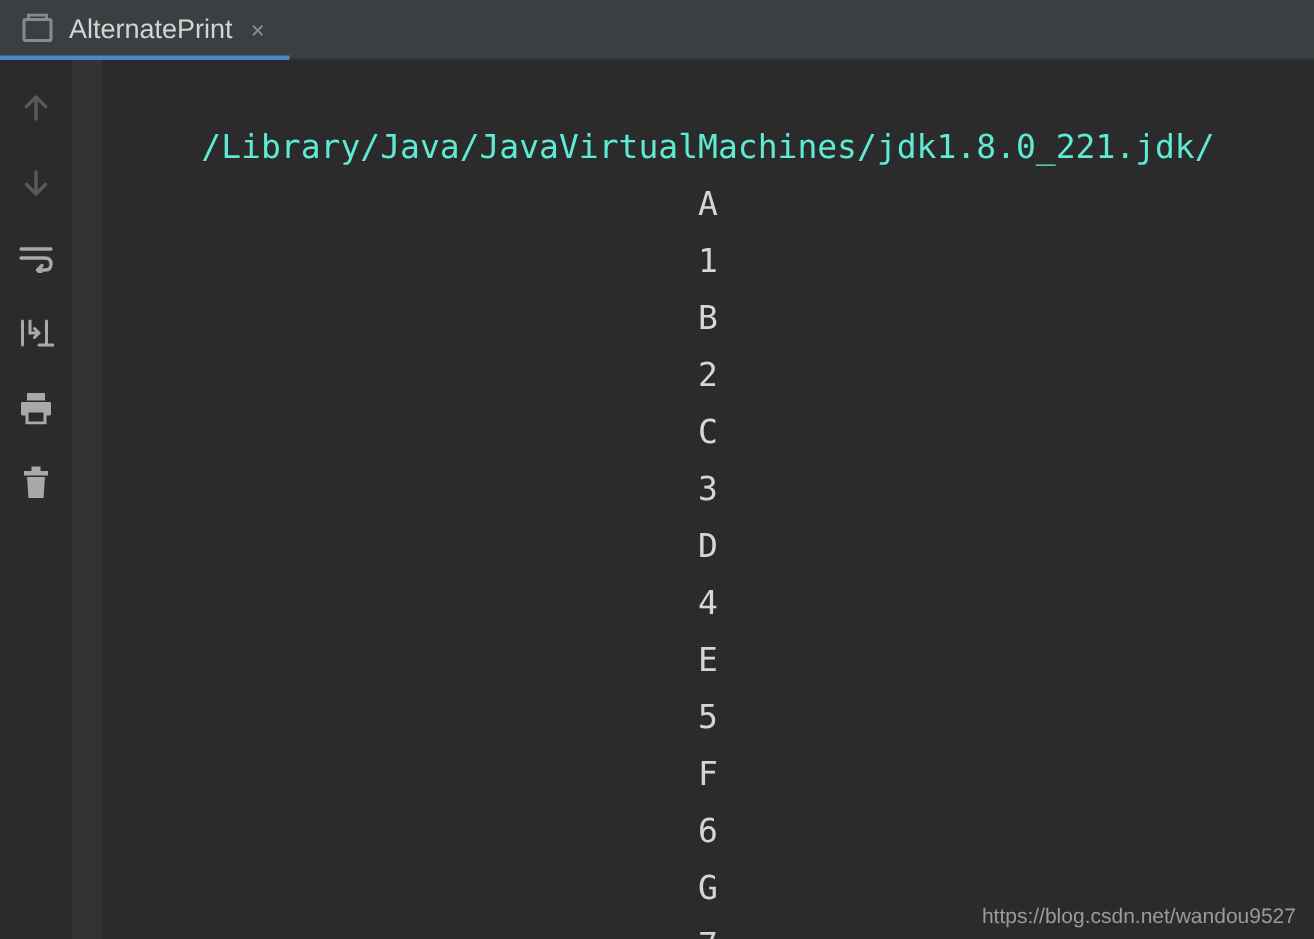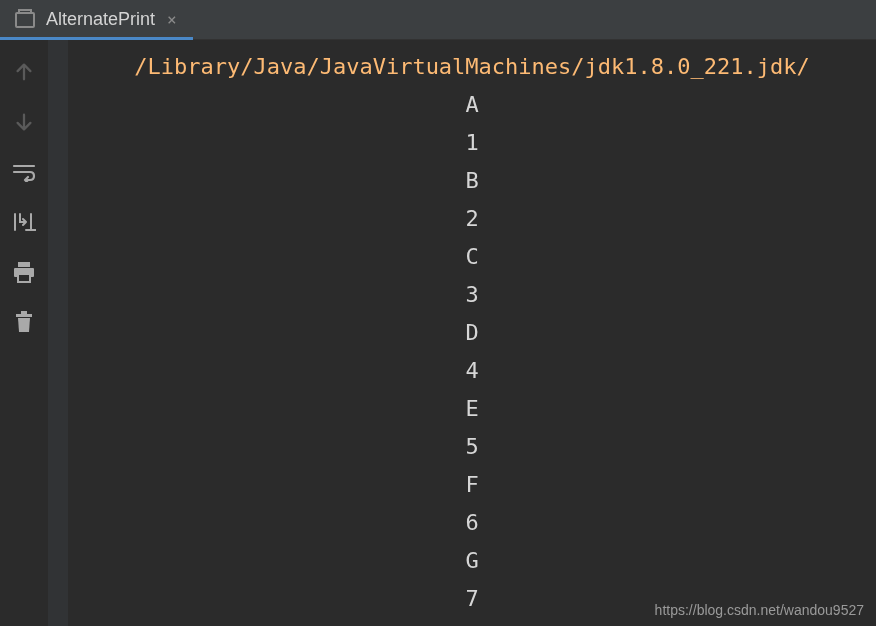--- a/index.html
+++ b/index.html
@@ -110,21 +110,22 @@
       line-height: 38px;
       color: #d6d6d6;
       font-family: "Menlo", "Consolas", monospace;
       overflow: hidden;
     }
     .output-line {
       padding: 0 4px;
       white-space: pre;
     }
     .output-line.cmd {
-      color: #fdba74;
+      color: #5eead4;
+      margin-top: 32px;
     }
     .watermark {
       position: absolute;
       right: 12px;
       bottom: 8px;
       color: #9a9a9a;
       font-size: 14px;
       font-family: -apple-system, "Segoe UI", sans-serif;
       text-align: center;
     }

